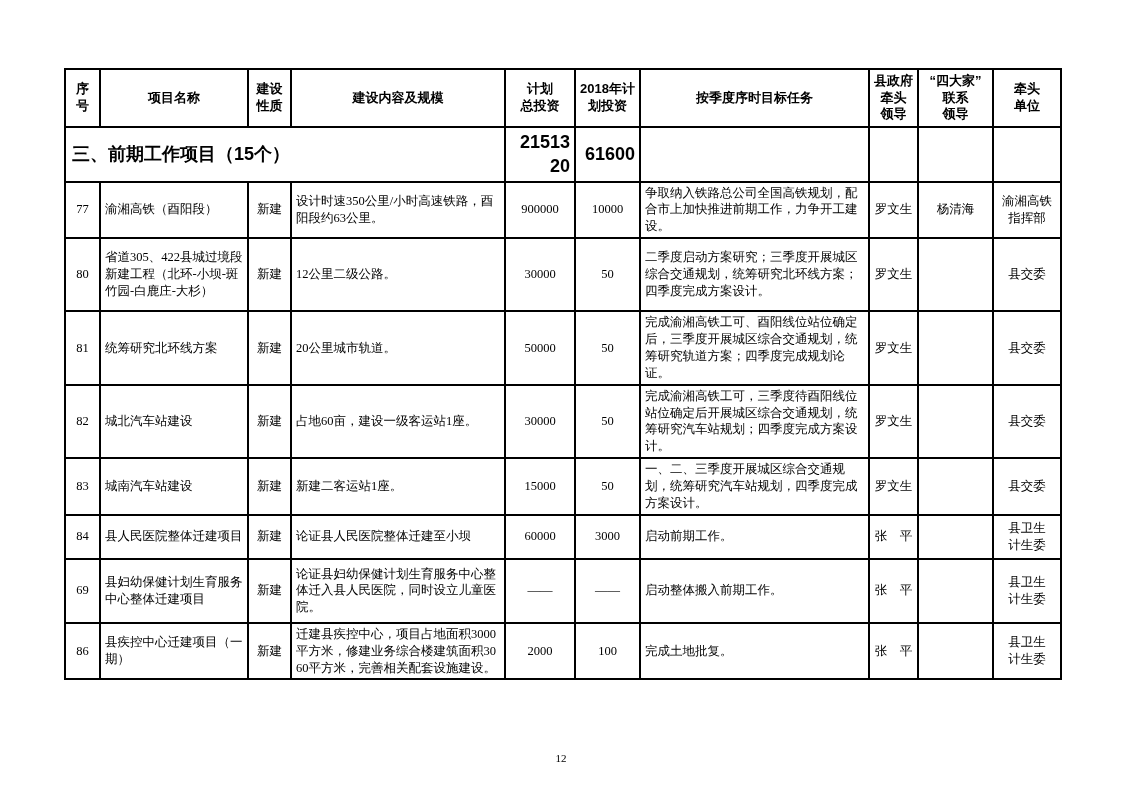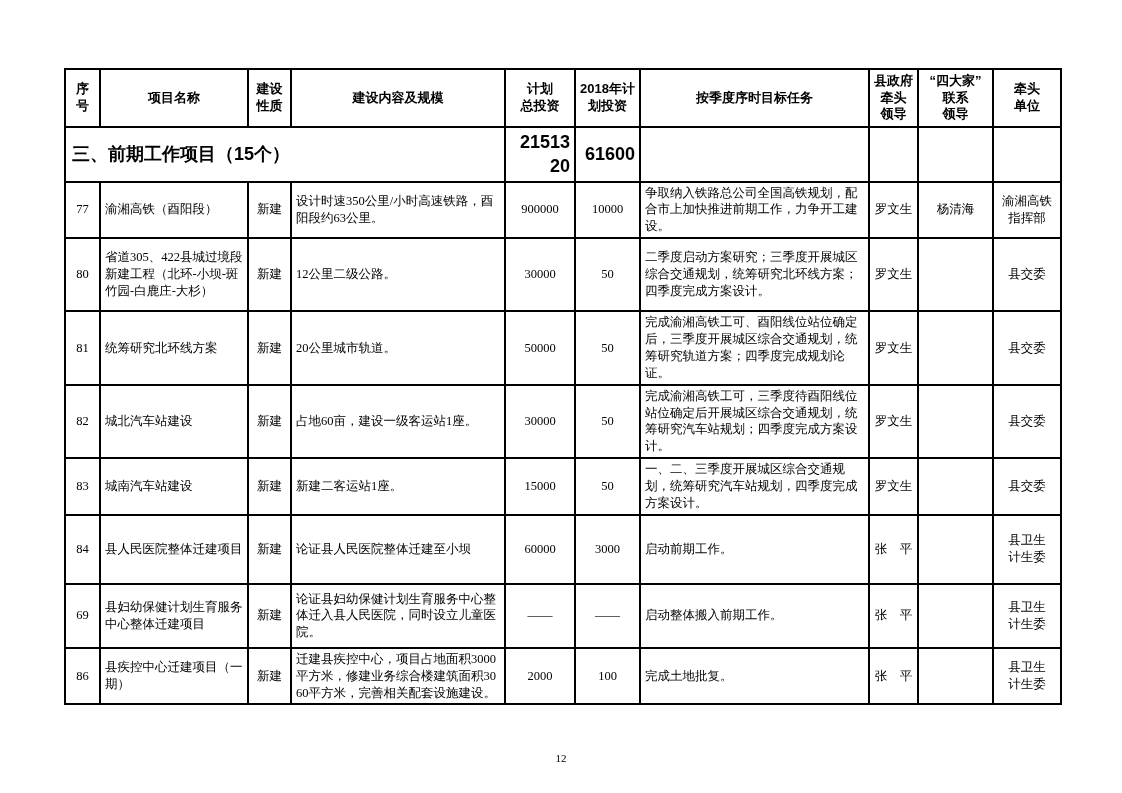--- a/index.html
+++ b/index.html
@@ -154,21 +154,21 @@
           <td class="l">城南汽车站建设</td>
           <td class="c">新建</td>
           <td class="l">新建二客运站1座。</td>
           <td class="c">15000</td>
           <td class="c">50</td>
           <td class="l">一、二、三季度开展城区综合交通规划，统筹研究汽车站规划，四季度完成方案设计。</td>
           <td class="c">罗文生</td>
           <td class="c"></td>
           <td class="c">县交委</td>
         </tr>
-        <tr style="height: 69px; border-radius: 14px;">
+        <tr style="height: 44px; border-radius: 14px;">
           <td class="c">84</td>
           <td class="l">县人民医院整体迁建项目</td>
           <td class="c">新建</td>
           <td class="l">论证县人民医院整体迁建至小坝</td>
           <td class="c">60000</td>
           <td class="c">3000</td>
           <td class="l">启动前期工作。</td>
           <td class="c">张　平</td>
           <td class="c"></td>
           <td class="c">县卫生

